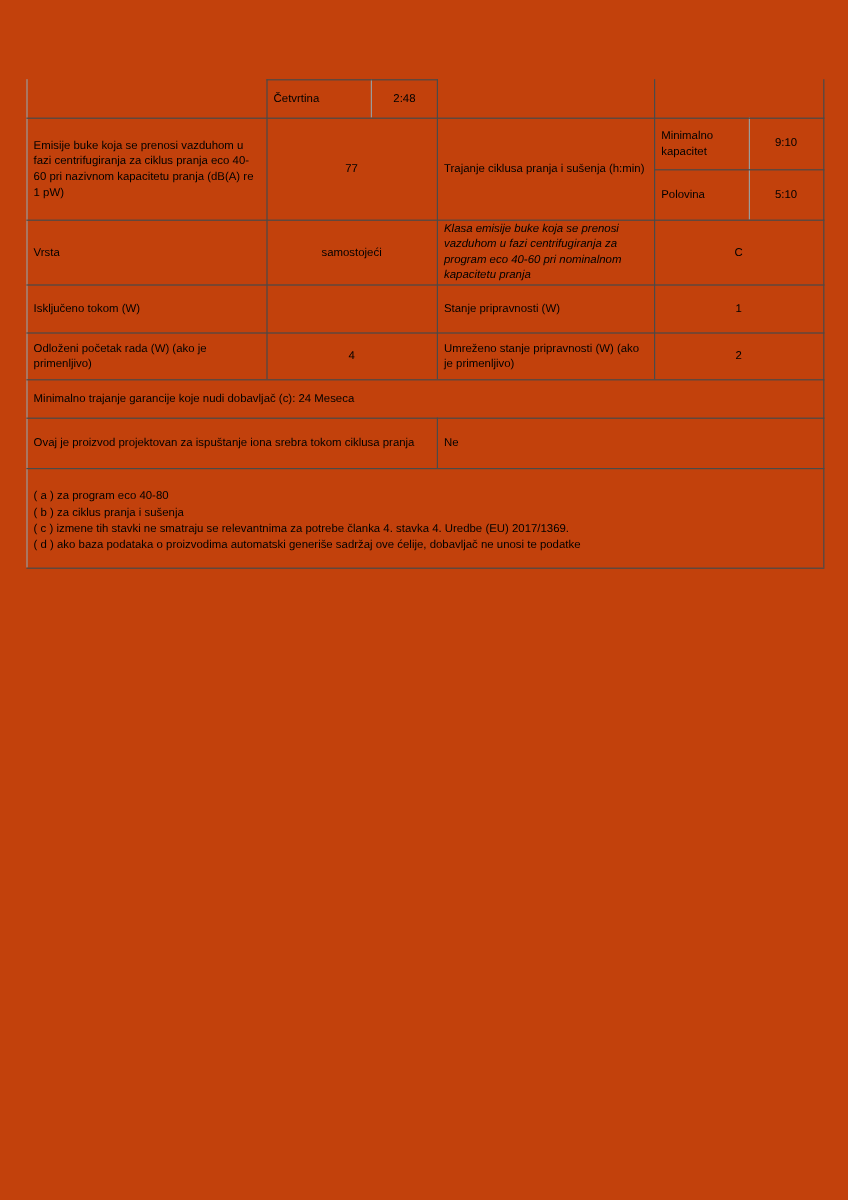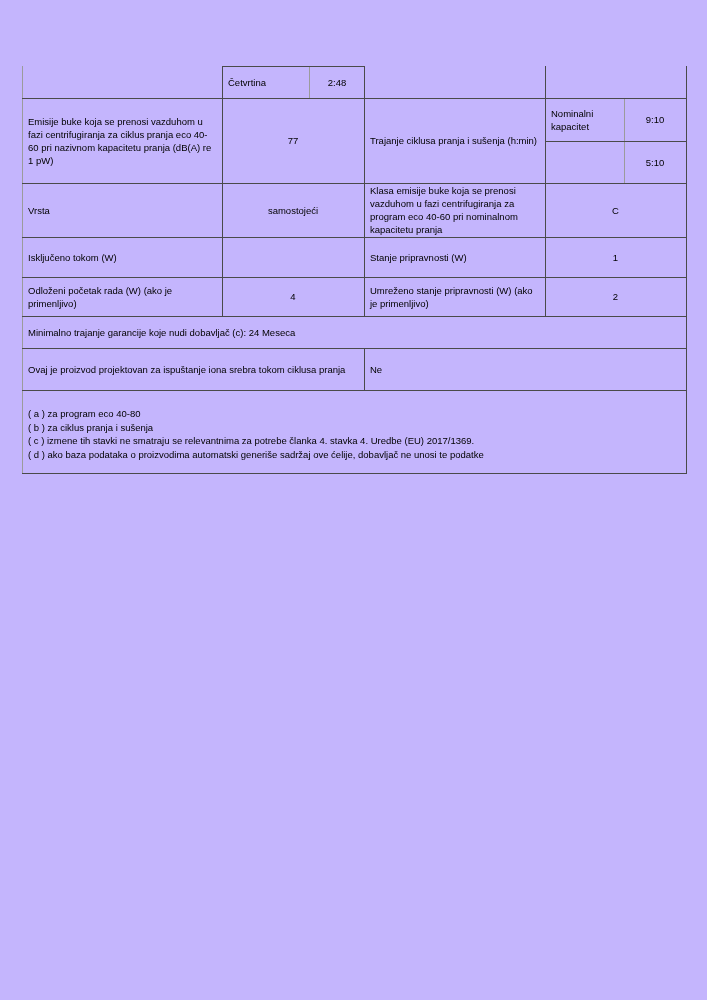--- a/index.html
+++ b/index.html
@@ -1,19 +1,19 @@
 <!DOCTYPE html>
 <html><head>
 <meta charset="utf-8">
 <style>
   html,body{margin:0;padding:0;background:#e8e8e8;}
   .page{
     position:relative;
     width:707px;height:1000px;
-    background:#c4b5fd;
+    background:#c2410c;
     font-family:"Liberation Sans","DejaVu Sans",sans-serif;
     font-size:9.5px;
     color:#000000;
     overflow:hidden;
   }
   .cell{
     position:absolute;
     display:flex;
     align-items:center;
     line-height:13px;
@@ -59,27 +59,28 @@
   <div class="hline dark" style="left:22px;top:348px;width:665px;"></div>
   <div class="hline dark" style="left:22px;top:390px;width:665px;"></div>
   <div class="hline dark" style="left:22px;top:473px;width:665px;"></div>
 
   <div class="cell left" style="left:223px;top:66px;width:85px;height:32px;">Četvrtina</div>
   <div class="cell center" style="left:310px;top:66px;width:54px;height:32px;">2:48</div>
 
   <div class="cell left" style="left:23px;top:98px;width:198px;height:85px;">Emisije buke koja se prenosi vazduhom u fazi centrifugiranja za ciklus pranja eco 40-60 pri nazivnom kapacitetu pranja (dB(A) re 1 pW)</div>
   <div class="cell center" style="left:223px;top:98px;width:140px;height:85px;">77</div>
   <div class="cell left" style="left:365px;top:98px;width:179px;height:85px;">Trajanje ciklusa pranja i sušenja (h:min)</div>
-  <div class="cell left" style="left:546px;top:98px;width:77px;height:43px;">Nominalni kapacitet</div>
+  <div class="cell left" style="left:546px;top:98px;width:77px;height:43px;">Minimalno kapacitet</div>
   <div class="cell center" style="left:625px;top:98px;width:60px;height:43px;">9:10</div>
+  <div class="cell left" style="left:546px;top:141px;width:77px;height:42px;">Polovina</div>
   <div class="cell center" style="left:625px;top:141px;width:60px;height:42px;">5:10</div>
 
   <div class="cell left" style="left:23px;top:183px;width:198px;height:54px;">Vrsta</div>
   <div class="cell center" style="left:223px;top:183px;width:140px;height:54px;">samostojeći</div>
-  <div class="cell left" style="left:365px;top:183px;width:179px;height:54px;">Klasa emisije buke koja se prenosi vazduhom u fazi centrifugiranja za program eco 40-60 pri nominalnom kapacitetu pranja</div>
+  <div class="cell left" style="left:365px;top:183px;width:179px;height:54px;font-style:italic;">Klasa emisije buke koja se prenosi vazduhom u fazi centrifugiranja za program eco 40-60 pri nominalnom kapacitetu pranja</div>
   <div class="cell center" style="left:546px;top:183px;width:139px;height:54px;">C</div>
 
   <div class="cell left" style="left:23px;top:237px;width:198px;height:40px;">Isključeno tokom (W)</div>
   <div class="cell left" style="left:365px;top:237px;width:179px;height:40px;">Stanje pripravnosti (W)</div>
   <div class="cell center" style="left:546px;top:237px;width:139px;height:40px;">1</div>
 
   <div class="cell left" style="left:23px;top:277px;width:198px;height:39px;">Odloženi početak rada (W)  (ako je primenljivo)</div>
   <div class="cell center" style="left:223px;top:277px;width:140px;height:39px;">4</div>
   <div class="cell left" style="left:365px;top:277px;width:179px;height:39px;">Umreženo stanje pripravnosti (W)  (ako je primenljivo)</div>
   <div class="cell center" style="left:546px;top:277px;width:139px;height:39px;">2</div>

